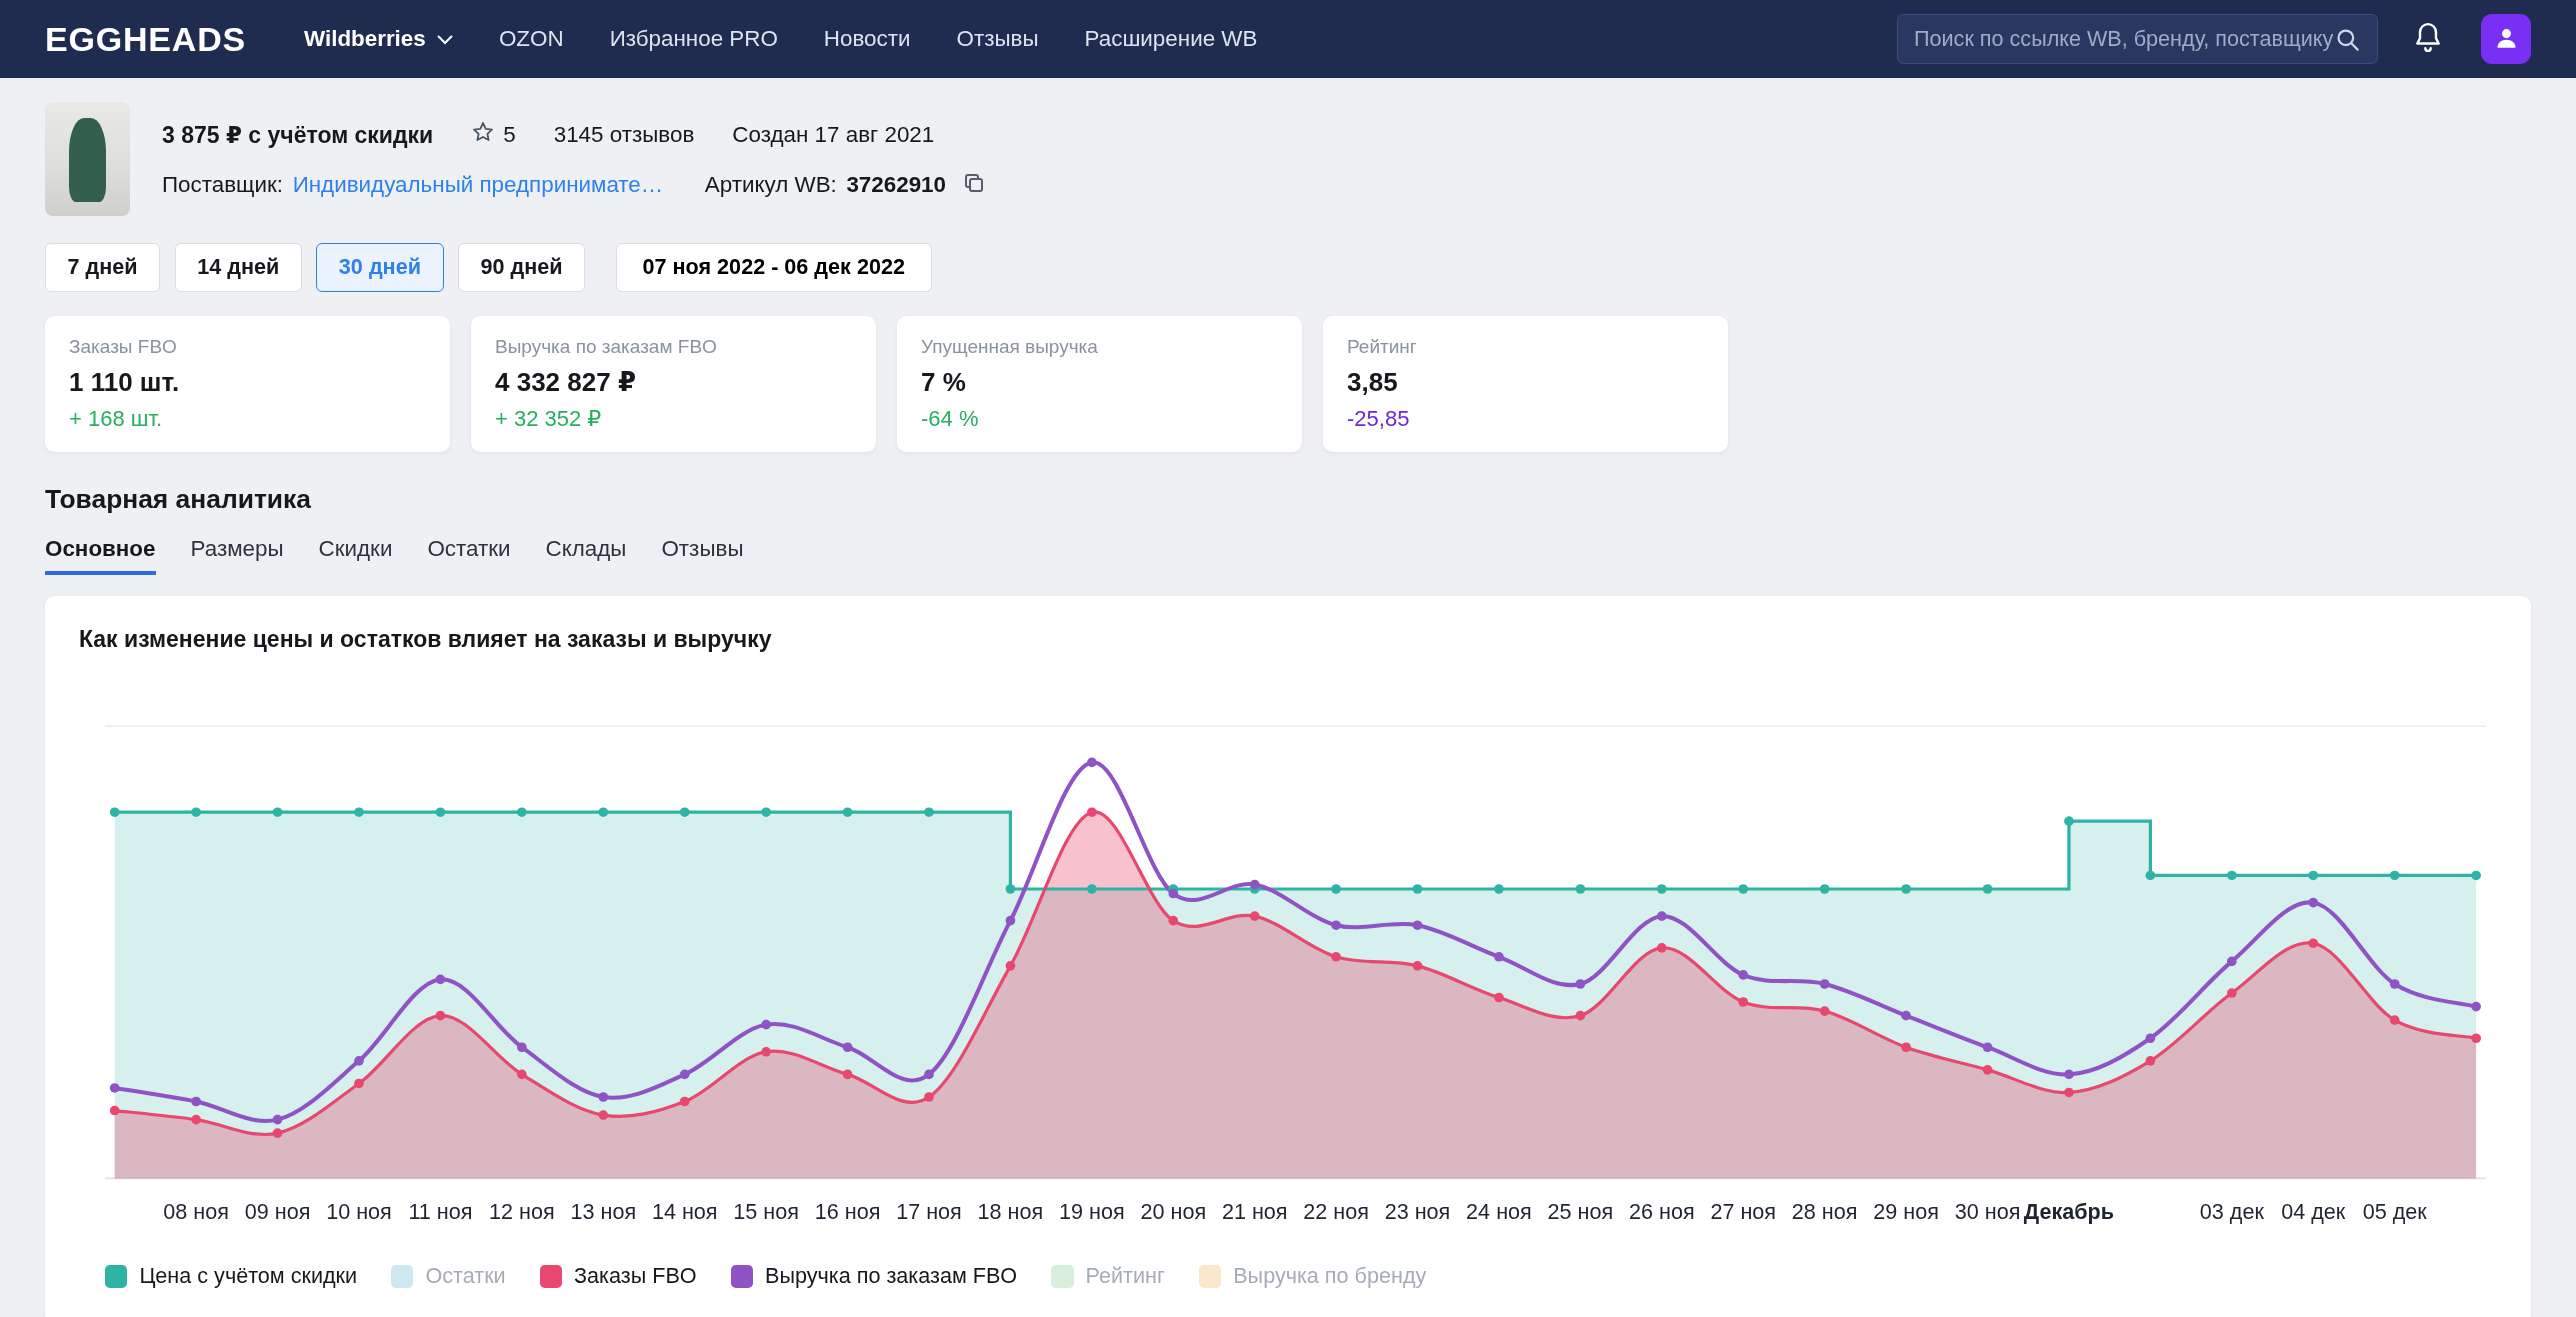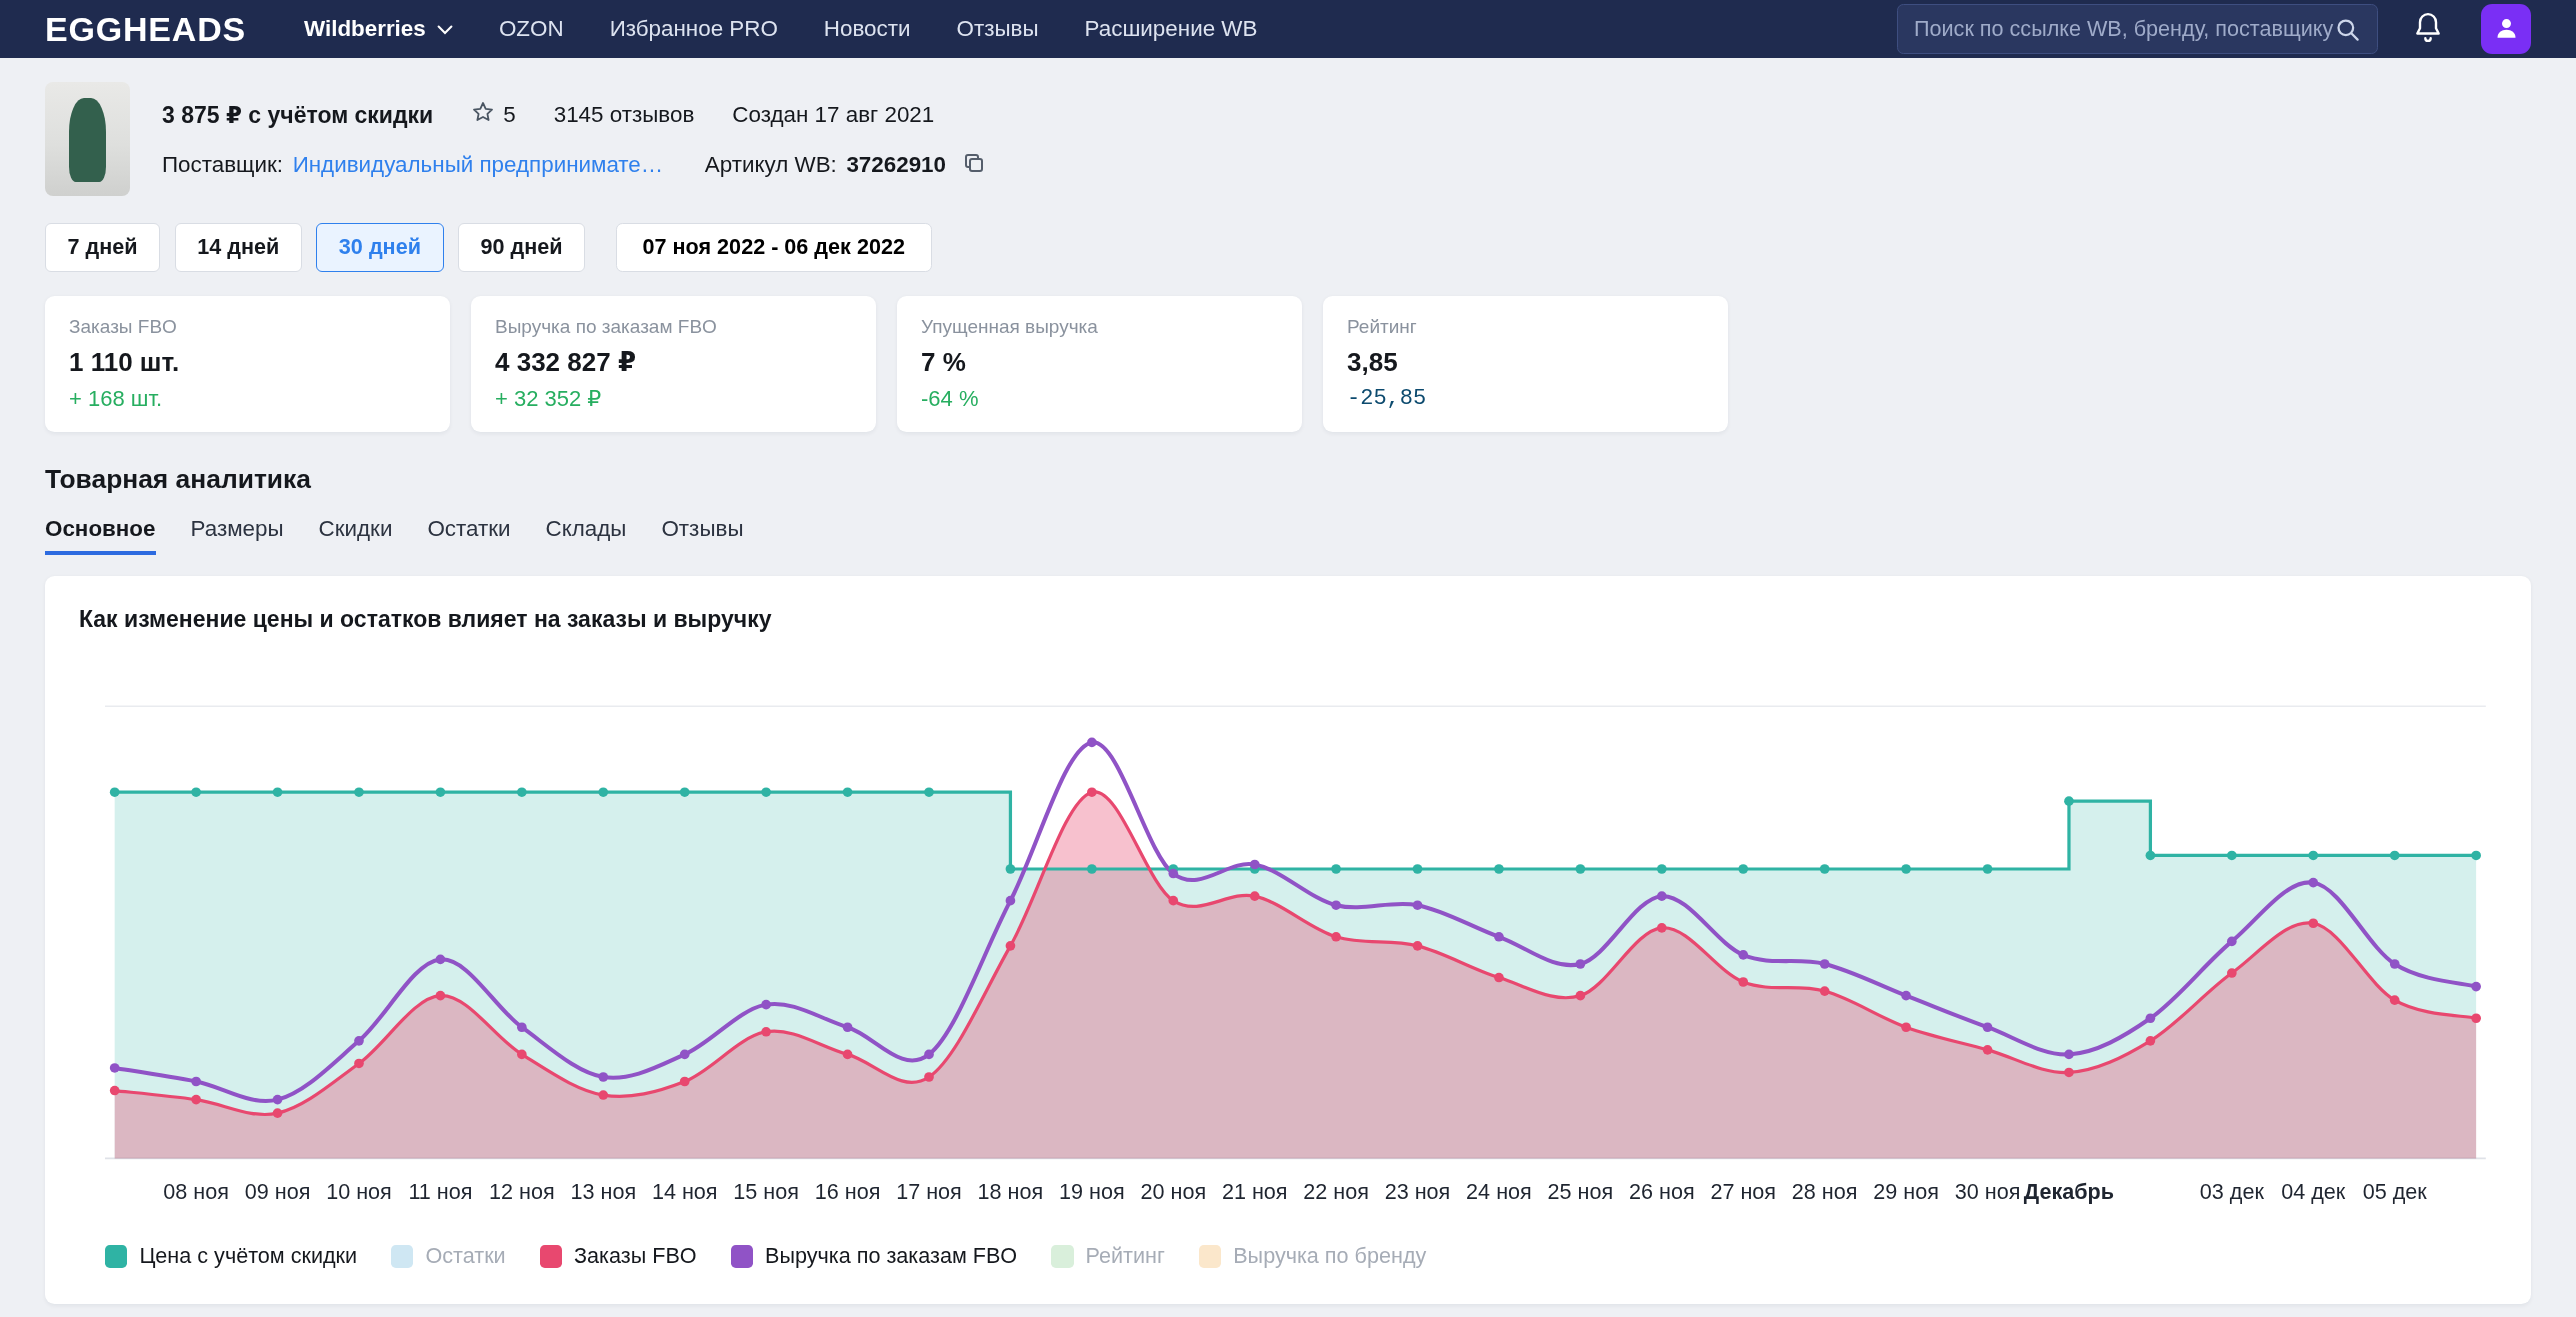--- a/index.html
+++ b/index.html
@@ -5,21 +5,21 @@
   * { box-sizing: border-box; margin: 0; padding: 0; }
   body {
     font-family: "Liberation Sans", "DejaVu Sans", sans-serif;
     background: #eef0f4;
     color: #15181d;
     min-width: 2576px;
   }
   
   .navbar {
     display: flex; align-items: center;
-    background: #1f2b4f; height: 58px; padding: 0 45px; color: #fff;
+    background: #1f2b4f; height: 78px; padding: 0 45px; color: #fff;
   }
   .logo { font-size: 34px; font-weight: 800; letter-spacing: 0.8px; margin-right: 58px; cursor: pointer; }
   .nav-items { display: flex; gap: 46px; align-items: center; }
   .nav-item { font-size: 22.4px; color: #dde3f0; display: flex; align-items: center; gap: 11.2px; cursor: pointer; white-space: nowrap; }
   .nav-item.active { color: #fff; font-weight: 700; }
   .chev { display: flex; align-items: center; margin-top: 3.2px; }
   .search-box {
     margin-left: auto; display: flex; align-items: center;
     width: 481px; height: 50px; background: #2a3760;
     border: 1.6px solid #3e4e80; border-radius: 6.4px; padding: 0 16px;
@@ -68,21 +68,21 @@
   
   .stats-row { margin-top: 24px; display: flex; gap: 21px; }
   .stat-card {
     width: 405px; background: #fff; border-radius: 9.6px; padding: 20px 24px;
     box-shadow: 0 1.6px 4px rgba(20,30,50,.06);
   }
   .stat-label { font-size: 19px; color: #8a929e; }
   .stat-value { font-size: 26px; font-weight: 700; margin-top: 9.6px; }
   .stat-delta { font-size: 22px; margin-top: 7.2px; }
   .green { color: #27ae60; }
-  .red { color: #0c4a6e; font-family: Liberation Mono, monospace; }
+  .red { color: #6d28d9; }
   
   .section-title { margin-top: 32px; font-size: 26.4px; font-weight: 700; }
   .tabs { margin-top: 21px; display: flex; gap: 35px; }
   .tab { font-size: 22.4px; color: #2c3340; padding-bottom: 9.6px; cursor: pointer; white-space: nowrap; }
   .tab.active { font-weight: 700; color: #15181d; border-bottom: 4px solid #2d6be0; }
   
   .chart-card {
     margin: 21px 0 29px; background: #fff; border-radius: 9.6px;
     padding: 30px 34px 35px; box-shadow: 0 1.6px 4px rgba(20,30,50,.06);
   }

